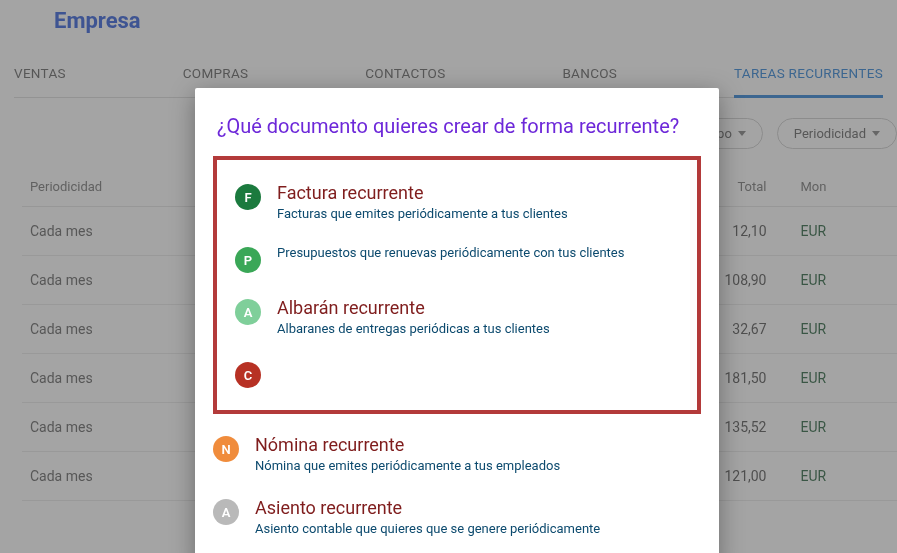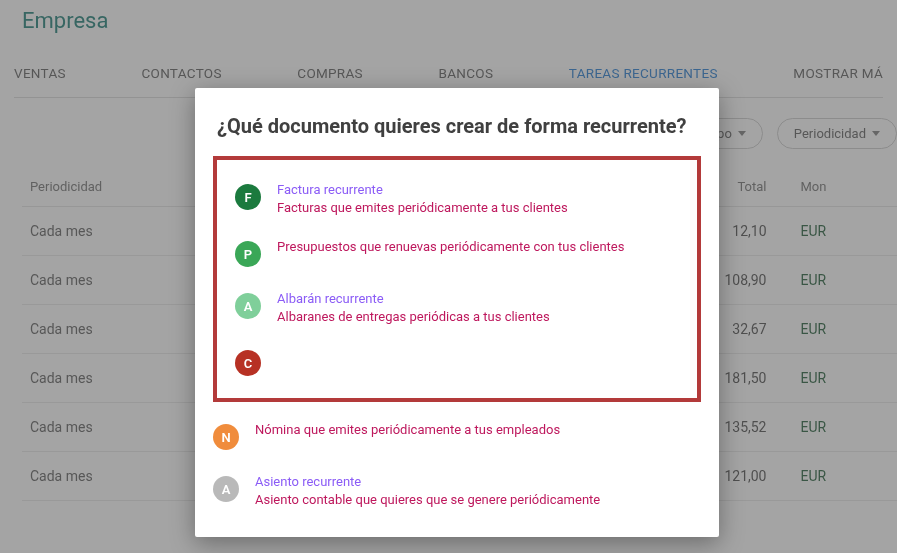--- a/index.html
+++ b/index.html
@@ -7,23 +7,24 @@
     font-family: -apple-system, BlinkMacSystemFont, "Segoe UI", Roboto, Arial, sans-serif;
     background: #fff;
     color: #333;
     width: 897px;
     height: 553px;
     overflow: hidden;
     position: relative;
   }
   .page-title {
     font-size: 22px;
-    font-weight: 400;
-    color: #0f766e;
+    font-weight: 700;
+    color: #1d4ed8;
     padding: 8px 0 18px 0;
+    margin-left: 32px;
   }
   .tabs {
     display: flex;
     gap: 0;
     border-bottom: 1px solid #d9d9d9;
   }
   .tab {
     padding: 14px 0;
     font-size: 13.5px;
     letter-spacing: 0.3px;
@@ -90,23 +91,22 @@
     left: 195px;
     top: 88px;
     width: 524px;
     background: #fff;
     border-radius: 2px;
     box-shadow: 0 6px 24px rgba(0,0,0,0.35);
     padding: 20px 0 18px 0;
   }
   .modal-title {
     font-size: 20px;
-    color: #404040;
+    color: #6d28d9;
     padding: 6px 20px 18px 22px;
-    font-weight: bold;
   }
   .highlight-box {
     margin: 0 18px 8px 18px;
     border: 4px solid #B33A3A;
     padding: 10px 0 10px 0;
   }
   .opt {
     display: flex;
     gap: 16px;
     padding: 12px 18px;
@@ -114,46 +114,45 @@
     align-items: flex-start;
   }
   .opt .avatar {
     width: 26px; height: 26px; border-radius: 50%;
     color: #fff; font-size: 13px; font-weight: 600;
     display: flex; align-items: center; justify-content: center;
     flex: 0 0 26px;
     margin-top: 2px;
   }
   .opt .texts { flex:1; }
-  .opt .label { font-size: 13px; color:#8b5cf6; margin-bottom:3px; }
-  .opt .desc  { font-size: 13px; color:#be185d; }
+  .opt .label { font-size: 18px; color:#7f1d1d; margin-bottom:3px; }
+  .opt .desc  { font-size: 13px; color:#0c4a6e; }
   .av-F { background:#1b7a3e; }
   .av-P { background:#3aa757; }
   .av-A { background:#7fcf9a; }
   .av-C { background:#b73124; }
   .av-N { background:#f08c3c; }
   .av-As{ background:#b9b9b9; }
 
   .content-wrap { padding: 0 0 0 22px; }
 </style>
 </head>
 <body>
 
 <div class="content-wrap">
   <div class="page-title">Empresa</div>
 </div>
 
 <div class="tabs-wrap">
   <div class="tabs" id="tabs-container" style="flex:1; gap:0; justify-content: space-between;">
       <div class="tab">VENTAS</div>
+      <div class="tab">COMPRAS</div>
       <div class="tab">CONTACTOS</div>
-      <div class="tab">COMPRAS</div>
       <div class="tab">BANCOS</div>
       <div class="tab active">TAREAS RECURRENTES</div>
-      <div class="tab">MOSTRAR MÁ</div>
     </div>
 </div>
 
 <div class="content-wrap">
   <div class="filters">
     <div class="filter-pill">
       <span>Tipo</span>
       <span class="caret-down"></span>
     </div>
     <div class="filter-pill">
@@ -231,20 +230,21 @@
         </div>
       </div>
       <div class="opt">
         <div class="avatar av-C">C</div>
       </div>
     </div>
   <div id="rest-options">
       <div class="opt">
         <div class="avatar av-N">N</div>
         <div class="texts">
+          <div class="label">Nómina recurrente</div>
           <div class="desc">Nómina que emites periódicamente a tus empleados</div>
         </div>
       </div>
       <div class="opt">
         <div class="avatar av-As">A</div>
         <div class="texts">
           <div class="label">Asiento recurrente</div>
           <div class="desc">Asiento contable que quieres que se genere periódicamente</div>
         </div>
       </div>

